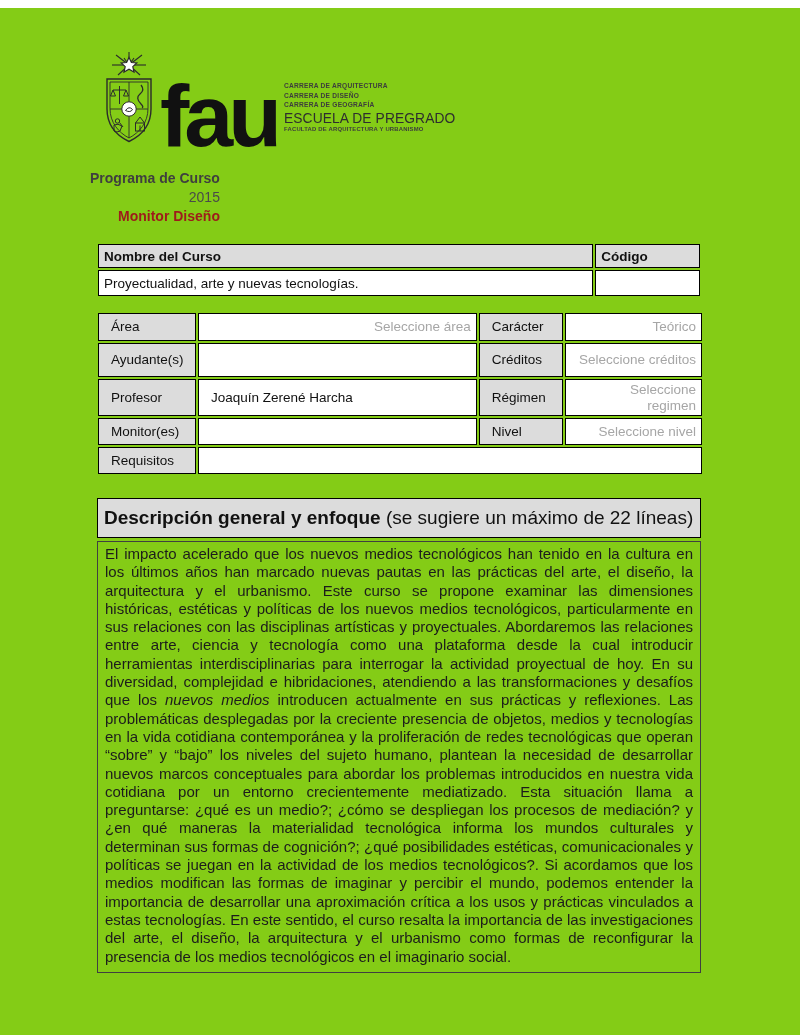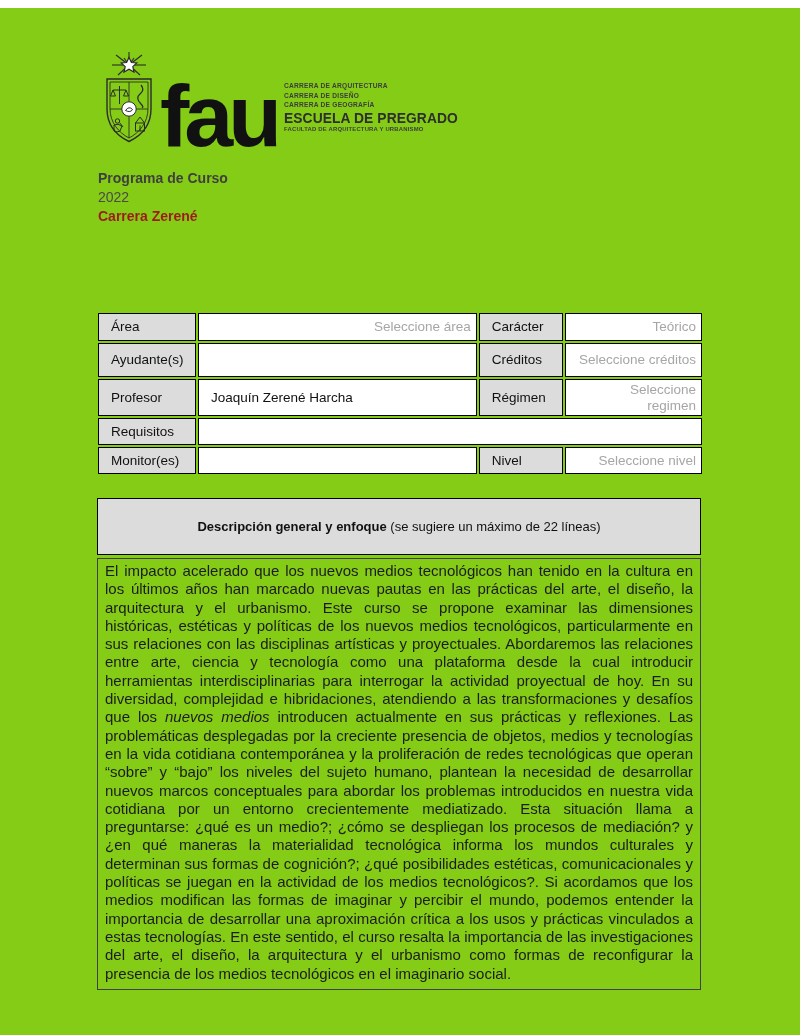--- a/index.html
+++ b/index.html
@@ -21,29 +21,29 @@
     font-size: 88px; line-height: 1; font-weight: bold;
     letter-spacing: -5px; color: #111111;
   }
   .logo-text { position: absolute; left: 284px; top: 73px; color: #3d3d3d; }
   .logo-line {
     font-size: 6.6px; line-height: 9.6px; font-weight: bold;
     letter-spacing: 0.25px; color: #3d3d3d;
   }
   .logo-school {
     font-size: 13.8px; line-height: 15px; letter-spacing: 0.1px;
-    color: #2e2e2e; margin-top: 1px; font-weight: bold;
+    color: #2e2e2e; margin-top: 1px; font-weight: normal;
   }
   .logo-faculty {
     font-size: 5.9px; line-height: 7px; font-weight: bold;
     letter-spacing: 0.2px; color: #3d3d3d;
   }
 
   
-  .doc-header { position: absolute; left: 98px; top: 161px; font-size: 14px; line-height: 19px; }
+  .doc-header { position: absolute; left: 90px; top: 161px; font-size: 14px; line-height: 19px; text-align: right; }
   .doc-title  { font-weight: bold; color: #3f3f3f; }
   .doc-year   { color: #4a4a4a; }
   .doc-career { font-weight: bold; color: #9e1b1b; }
 
   
   table {
     border-collapse: separate; border-spacing: 2px;
     table-layout: fixed; font-size: 13.5px;
   }
   td {
@@ -56,23 +56,22 @@
   td.ph  { color: #a6a6a6; text-align: right; }
 
   .t1 { position: absolute; left: 96px; top: 234px; width: 606px; }
   .t2 { position: absolute; left: 96px; top: 303px; width: 608px; }
   .t2 td { line-height: 15.5px; padding-left: 12px; }
 
   
   .desc { position: absolute; left: 97px; top: 490px; width: 604px; }
   .desc-header {
     border: 1px solid #000000; background: #dcdcdc;
-    padding: 20px 6px; font-size: 13px; color: #111111;
+    padding: 8px 6px; font-size: 19px; color: #111111;
     box-sizing: border-box;
-    text-align: center;
   }
   .desc-header b { font-weight: bold; }
   .desc-body {
     border: 1px solid #404040; margin-top: 3px;
     padding: 3px 7px 6px 7px; box-sizing: border-box;
     font-size: 15px; line-height: 18.3px;
     text-align: justify; color: #1c1c1c;
   }
   .desc-body .it { font-style: italic; }
 </style>
@@ -134,24 +133,40 @@
       <div class="logo-line">CARRERA DE ARQUITECTURA</div>
       <div class="logo-line">CARRERA DE DISEÑO</div>
       <div class="logo-line">CARRERA DE  GEOGRAFÍA</div>
       <div class="logo-school">ESCUELA DE PREGRADO</div>
       <div class="logo-faculty">FACULTAD DE ARQUITECTURA Y URBANISMO</div>
     </div>
   </div>
 
   <div class="doc-header">
     <div class="doc-title">Programa de Curso</div>
-    <div class="doc-year">2022</div>
-    <div class="doc-career">Carrera Zerené</div>
+    <div class="doc-year">2015</div>
+    <div class="doc-career">Monitor Diseño</div>
   </div>
 
+  <table class="t1">
+    <colgroup>
+        <col style="width:492px">
+        <col style="width:104px">
+      </colgroup>
+    <tbody>
+        <tr>
+      <td class="hdr" style="height:24px">Nombre del Curso</td>
+      <td class="hdr" style="height:24px">Código</td>
+    </tr>
+    <tr>
+      <td class="val" style="height:26px">Proyectualidad, arte y nuevas tecnologías.</td>
+      <td class="val" style="height:26px"></td>
+    </tr>
+  </tbody>
+    </table>
 
   <table class="t2">
     <colgroup>
       <col style="width:97px">
         <col style="width:276px">
         <col style="width:83px">
         <col style="width:136px">
     </colgroup>
     <tbody>
         <tr>
@@ -166,28 +181,28 @@
       <td class="lbl">Créditos</td>
       <td class="val ph">Seleccione créditos</td>
     </tr>
     <tr>
       <td class="lbl" style="height:34px">Profesor</td>
       <td class="val">Joaquín Zerené Harcha</td>
       <td class="lbl">Régimen</td>
       <td class="val ph">Seleccione regimen</td>
     </tr>
     <tr>
-      <td class="lbl" style="height:27px">Requisitos</td>
-      <td class="val" colspan="3"></td>
-    </tr>
-    <tr>
       <td class="lbl" style="height:27px">Monitor(es)</td>
       <td class="val"></td>
       <td class="lbl">Nivel</td>
       <td class="val ph">Seleccione nivel</td>
+    </tr>
+    <tr>
+      <td class="lbl" style="height:27px">Requisitos</td>
+      <td class="val" colspan="3"></td>
     </tr>
   </tbody>
     </table>
 
   <div class="desc">
     <div class="desc-header">
       <b>Descripción general y enfoque</b><span> (se sugiere un máximo de 22 líneas)</span>
     </div>
     <div class="desc-body">
       <span>El impacto acelerado que los nuevos medios tecnológicos han tenido en la cultura en los últimos años han marcado nuevas pautas en las prácticas del arte, el diseño, la arquitectura y el urbanismo. Este curso se propone examinar las dimensiones históricas, estéticas y políticas de los nuevos medios tecnológicos, particularmente en sus relaciones con las disciplinas artísticas y proyectuales. Abordaremos las relaciones entre arte, ciencia y tecnología como una plataforma desde la cual introducir herramientas interdisciplinarias para interrogar la actividad proyectual de hoy. En su diversidad, complejidad e hibridaciones, atendiendo a las transformaciones y desafíos que los </span><span class="it">nuevos medios</span><span> introducen actualmente en sus prácticas y reflexiones. Las problemáticas desplegadas por la creciente presencia de objetos, medios y tecnologías en la vida cotidiana contemporánea y la proliferación de redes tecnológicas que operan “sobre” y “bajo” los niveles del sujeto humano, plantean la necesidad de desarrollar nuevos marcos conceptuales para abordar los problemas introducidos en nuestra vida cotidiana por un entorno crecientemente mediatizado. Esta situación llama a preguntarse: ¿qué es un medio?; ¿cómo se despliegan los procesos de mediación? y ¿en qué maneras la materialidad tecnológica informa los mundos culturales y determinan sus formas de cognición?; ¿qué posibilidades estéticas, comunicacionales y políticas se juegan en la actividad de los medios tecnológicos?. Si acordamos que los medios modifican las formas de imaginar y percibir el mundo, podemos entender la importancia de desarrollar una aproximación crítica a los usos y prácticas vinculados a estas tecnologías. En este sentido, el curso resalta la importancia de las investigaciones del arte, el diseño, la arquitectura y el urbanismo como formas de reconfigurar la presencia de los medios tecnológicos en el imaginario social.</span>

